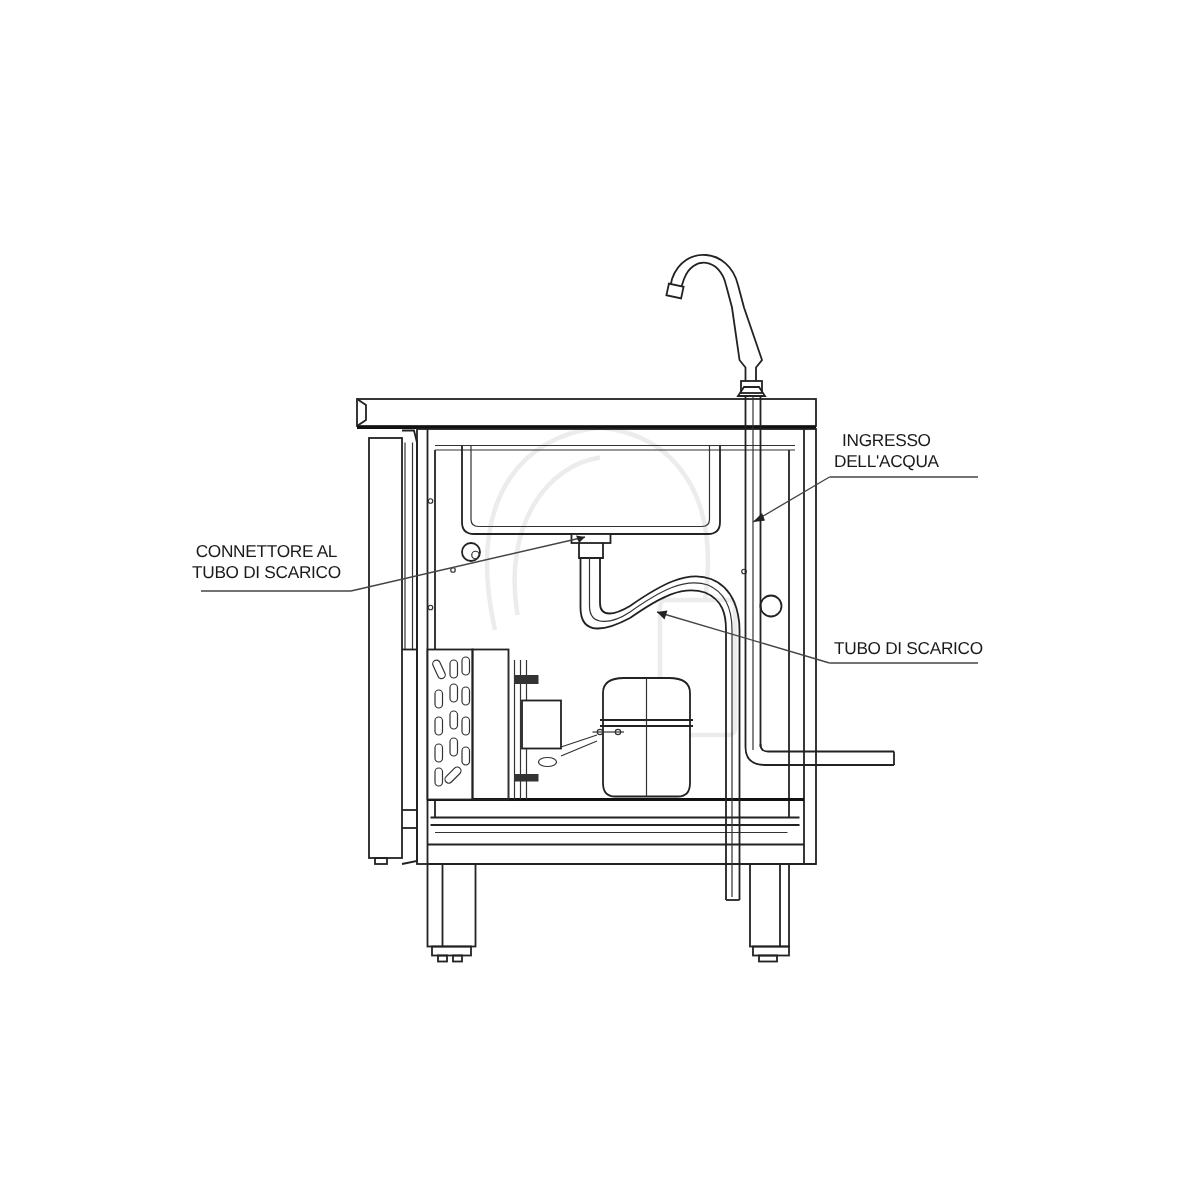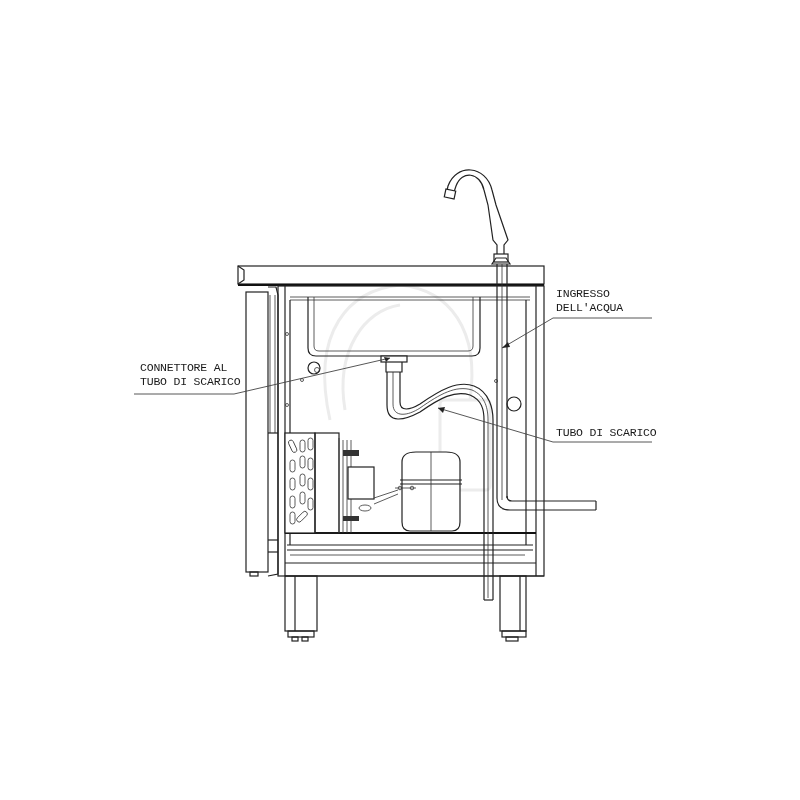--- a/index.html
+++ b/index.html
@@ -1,25 +1,26 @@
 <!DOCTYPE html>
 <html><head>
 <meta charset="utf-8">
 <style>
   html, body { margin: 0; padding: 0; background: #ffffff; }
   body { width: 800px; height: 800px; position: relative; overflow: hidden; font-family: "Liberation Sans", sans-serif; }
   #stage { position: absolute; left: 0; top: 0; width: 800px; height: 800px; }
   .label {
     position: absolute;
-    font-family: Liberation Mono, monospace;
+    font-family: Liberation Sans, sans-serif;
     font-size: 11.5px;
     line-height: 14px;
     color: #1a1a1a;
     letter-spacing: -0.2px;
     white-space: nowrap;
+    text-align: center;
   }
   .label span { display: block; }
   svg { position: absolute; left: 0; top: 0; }
   .ln { stroke: #222; fill: none; stroke-width: 1.2; }
   .thin { stroke: #333; fill: none; stroke-width: 0.8; }
   .thick { stroke: #111; fill: none; stroke-width: 2; }
   .fillw { fill: #fff; stroke: #222; stroke-width: 1.2; }
   .leader { stroke: #444; fill: none; stroke-width: 0.9; }
   .wm { stroke: #ececec; fill: none; stroke-width: 3; }
 </style>
@@ -174,21 +175,21 @@
       <line class="leader" x1="553" y1="318" x2="502" y2="348"></line>
       <path d="M502 348 L508 342 L510 347 Z" fill="#222"></path>
     </g>
     <g>
       <line class="leader" x1="553" y1="442" x2="652" y2="442"></line>
       <line class="leader" x1="553" y1="442" x2="438" y2="408"></line>
       <path d="M438 408 L445 407 L443 413 Z" fill="#222"></path>
     </g>
   </svg>
 
-  <div class="label" style="left:140px; top:361px;">
+  <div class="label" style="left:128px; top:361px;">
     <span>CONNETTORE AL</span>
     <span>TUBO DI SCARICO</span>
   </div>
 
   <div class="label" style="left:556px; top:287px;">
     <span>INGRESSO</span>
     <span>DELL'ACQUA</span>
   </div>
 
   <div class="label" style="left:556px; top:426px;">

